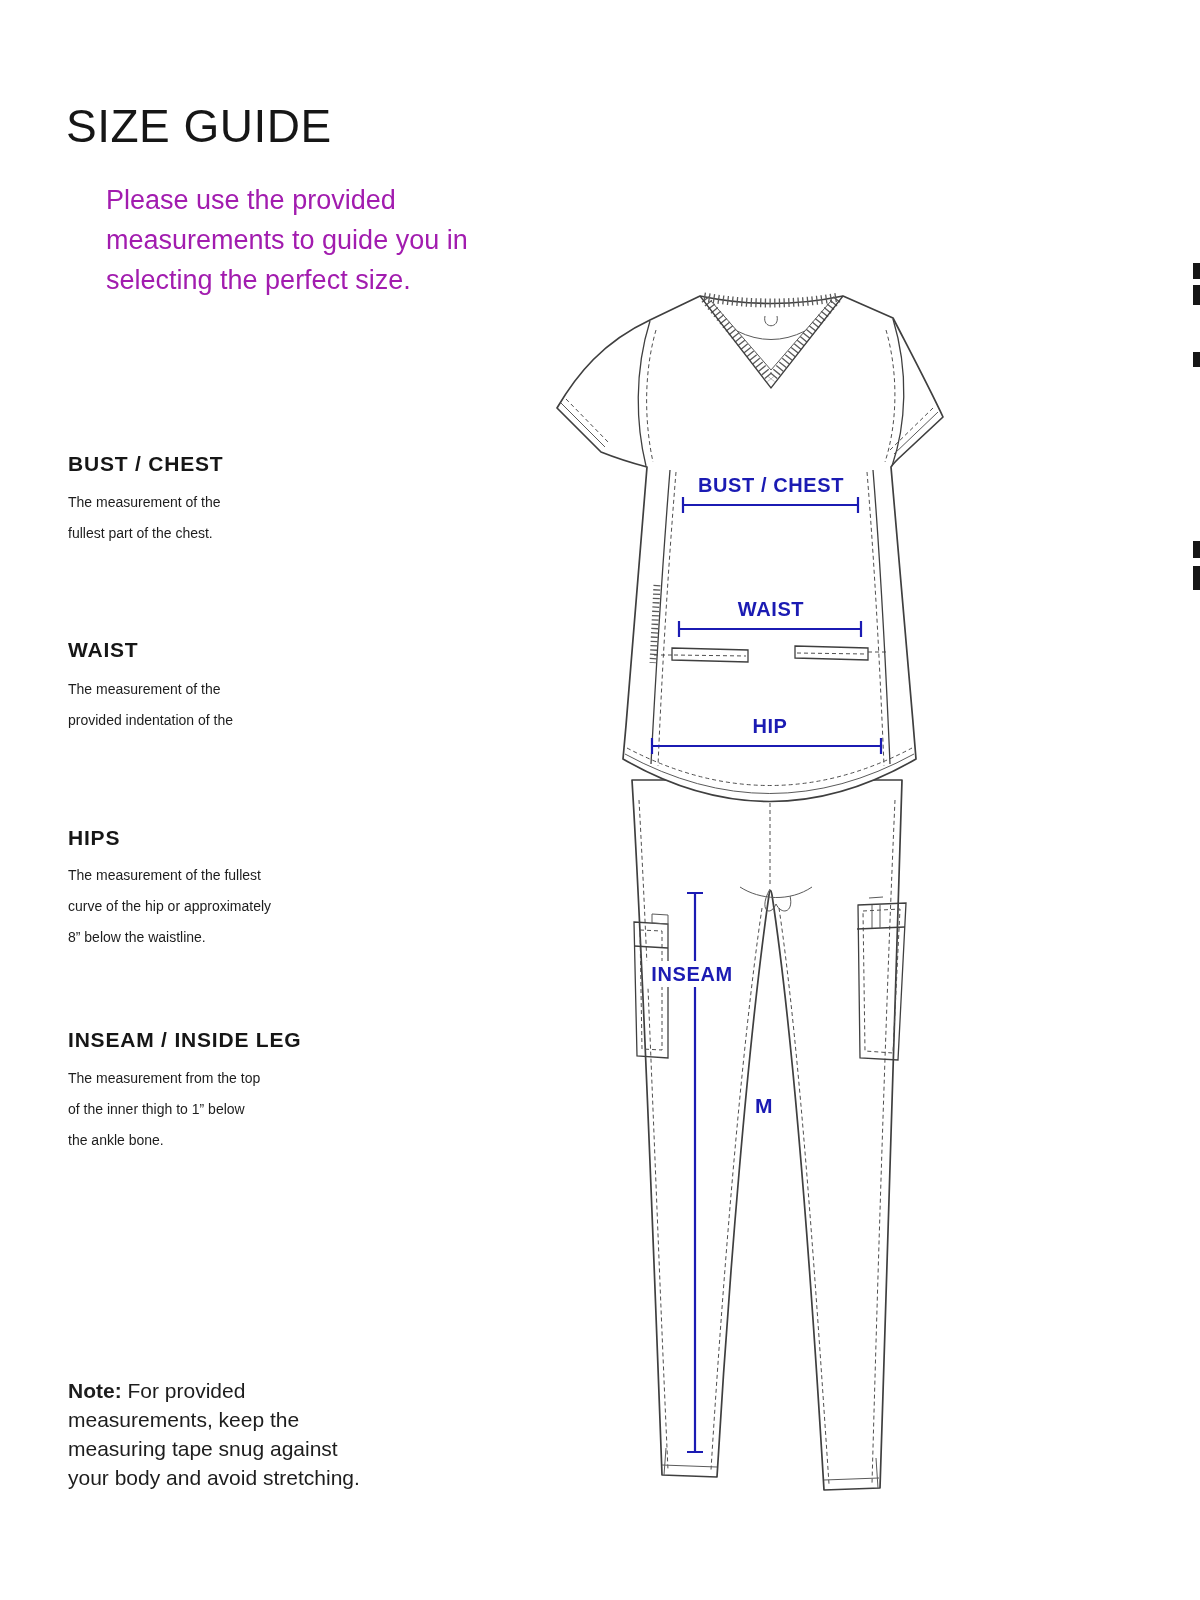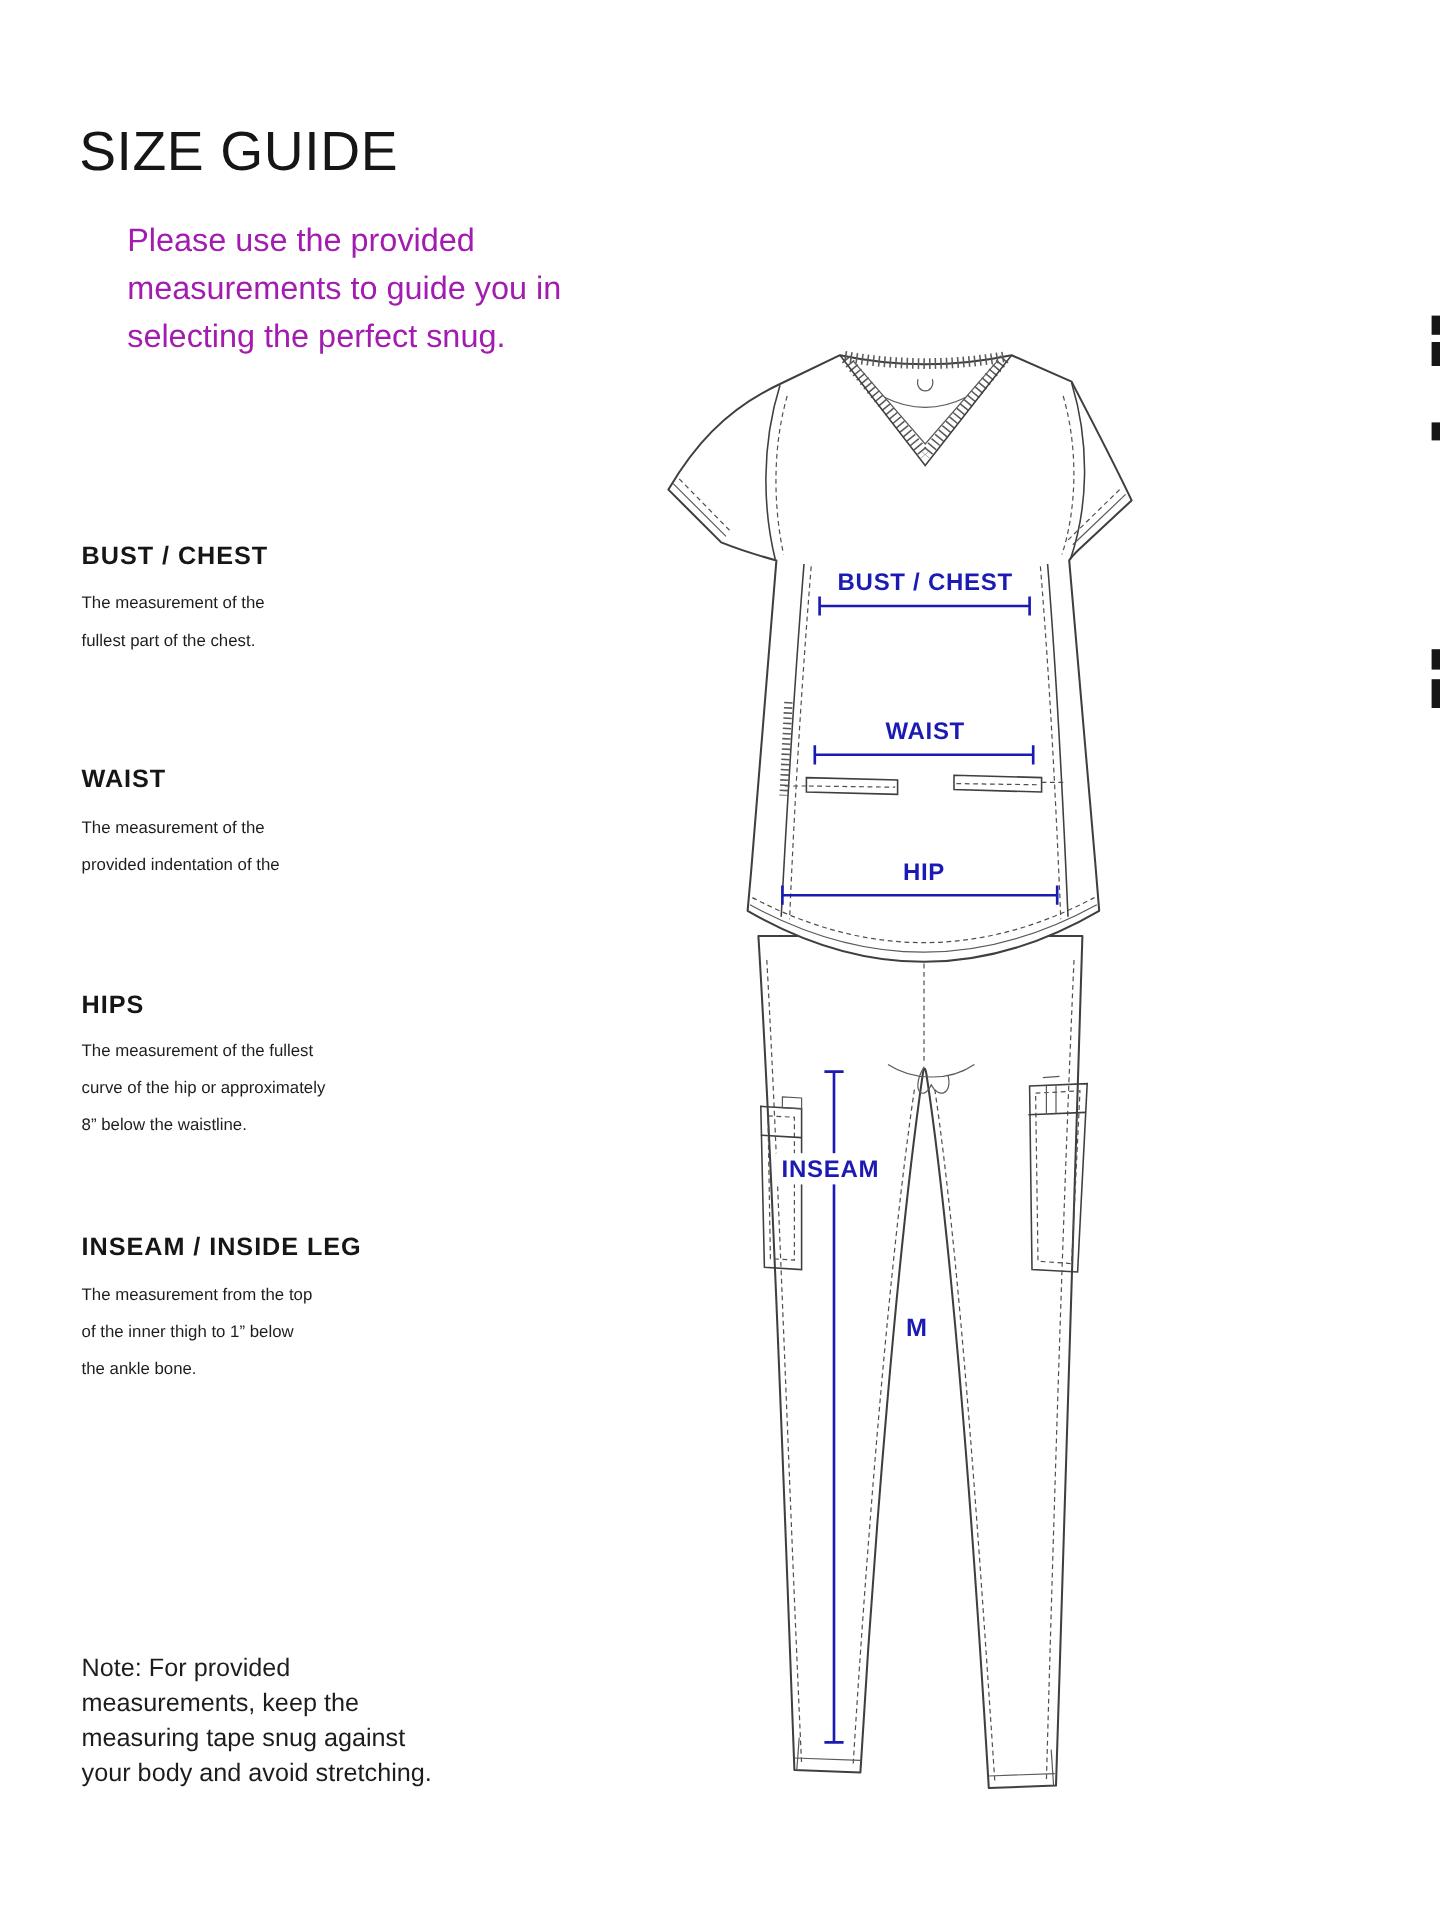--- a/index.html
+++ b/index.html
@@ -21,21 +21,21 @@
     font-size:21px; font-weight:bold; letter-spacing:0.8px; color:#161616;
   }
   .sec-b {
     position:absolute; left:68px; width:440px;
     font-size:14px; line-height:31px; color:#1d1d1d;
   }
   .note {
     position:absolute; left:68px; top:1376px; width:420px;
     font-size:21px; line-height:29px; color:#1d1d1d;
   }
-  .note b { font-weight:normal; }
+  .note b { font-weight:bold; }
   .diagram-svg { position:absolute; left:520px; top:268px; }
 
   
   .d-outline { fill:#ffffff; stroke:#3f3f3f; stroke-width:1.7; stroke-linejoin:round; }
   .d-line  { fill:none; stroke:#3f3f3f; stroke-width:1.3; }
   .d-thin  { fill:none; stroke:#5a5a5a; stroke-width:1; }
   .d-dash  { fill:none; stroke:#4f4f4f; stroke-width:1; stroke-dasharray:4 3; }
   .d-rib   { fill:none; stroke:#5a5a5a; stroke-width:9; stroke-dasharray:1.3 3.4; }
   .d-rib2  { fill:none; stroke:#5a5a5a; stroke-width:7; stroke-dasharray:1.3 3; }
 
@@ -48,21 +48,21 @@
 </head>
 <body>
 
 <div>
 
   <h1 class="title">SIZE GUIDE</h1>
 
   <div class="intro">
     <div>Please use the provided</div>
     <div>measurements to guide you in</div>
-    <div>selecting the perfect snug.</div>
+    <div>selecting the perfect size.</div>
   </div>
 
   <h2 class="sec-h" style="top:452px">BUST / CHEST</h2>
   <div class="sec-b" style="top:487px">
     <div>The measurement of the</div>
     <div>fullest part of the chest.</div>
   </div>
 
   <h2 class="sec-h" style="top:638px">WAIST</h2>
   <div class="sec-b" style="top:674px">

